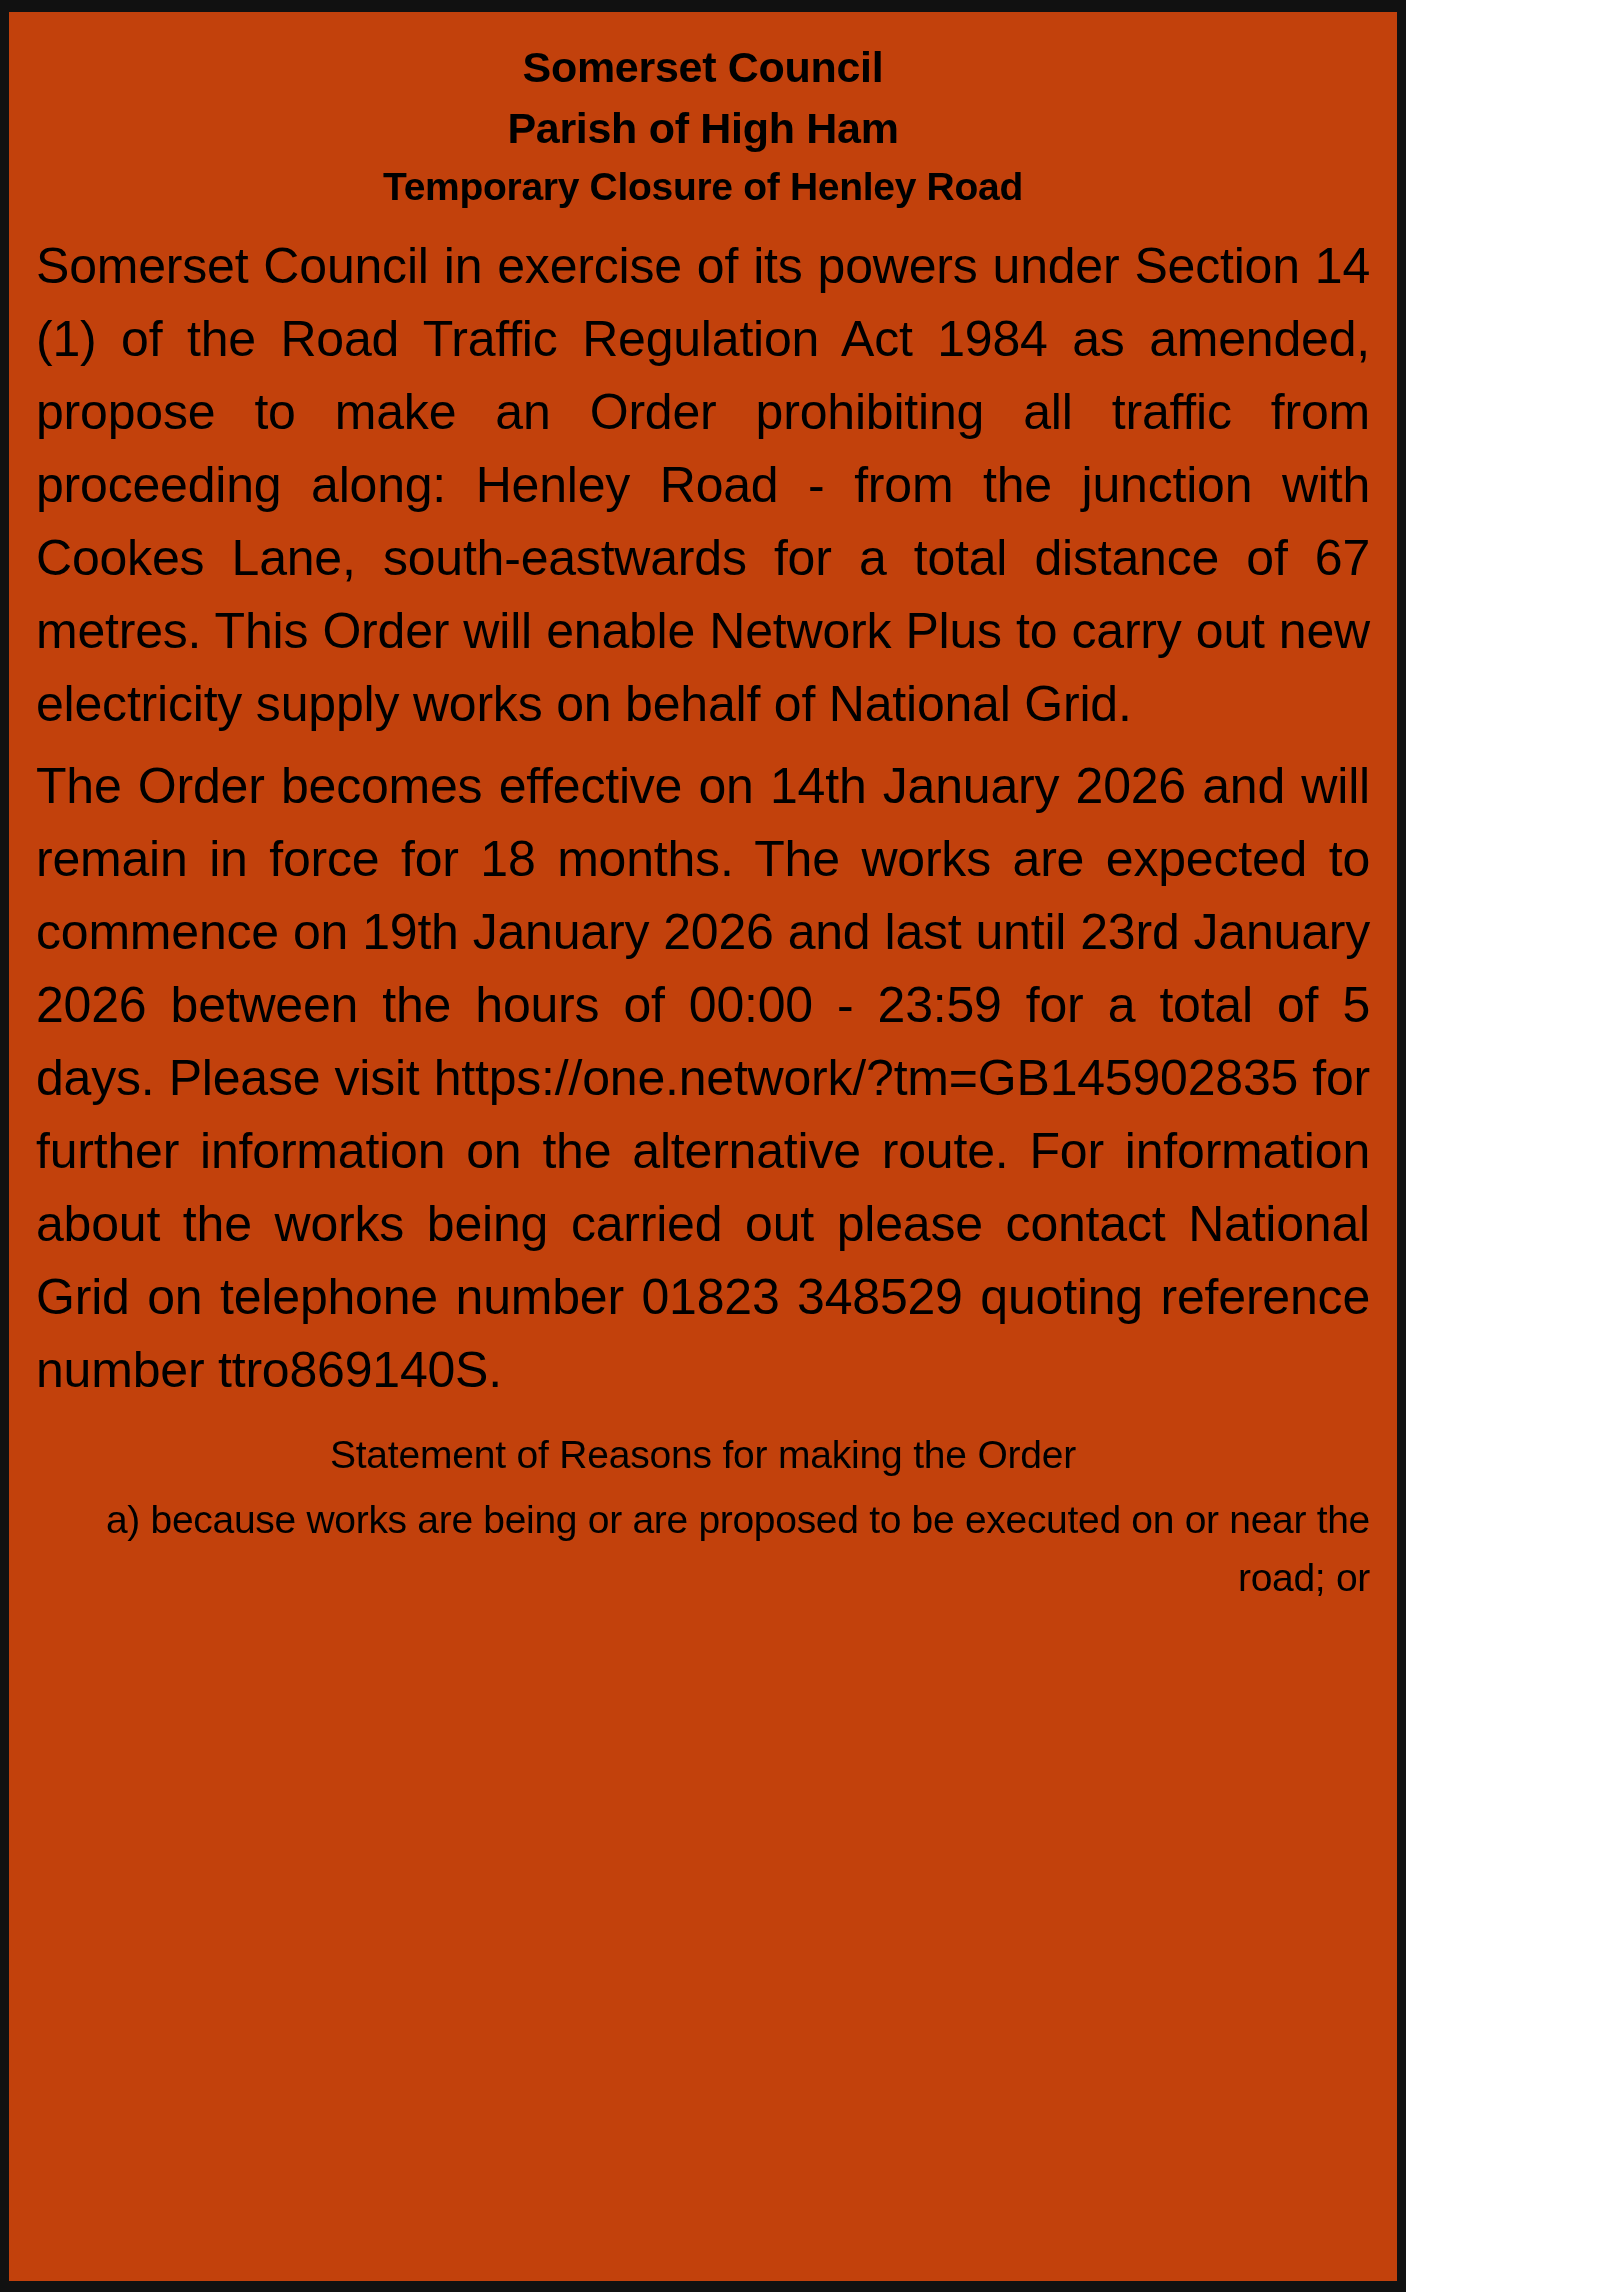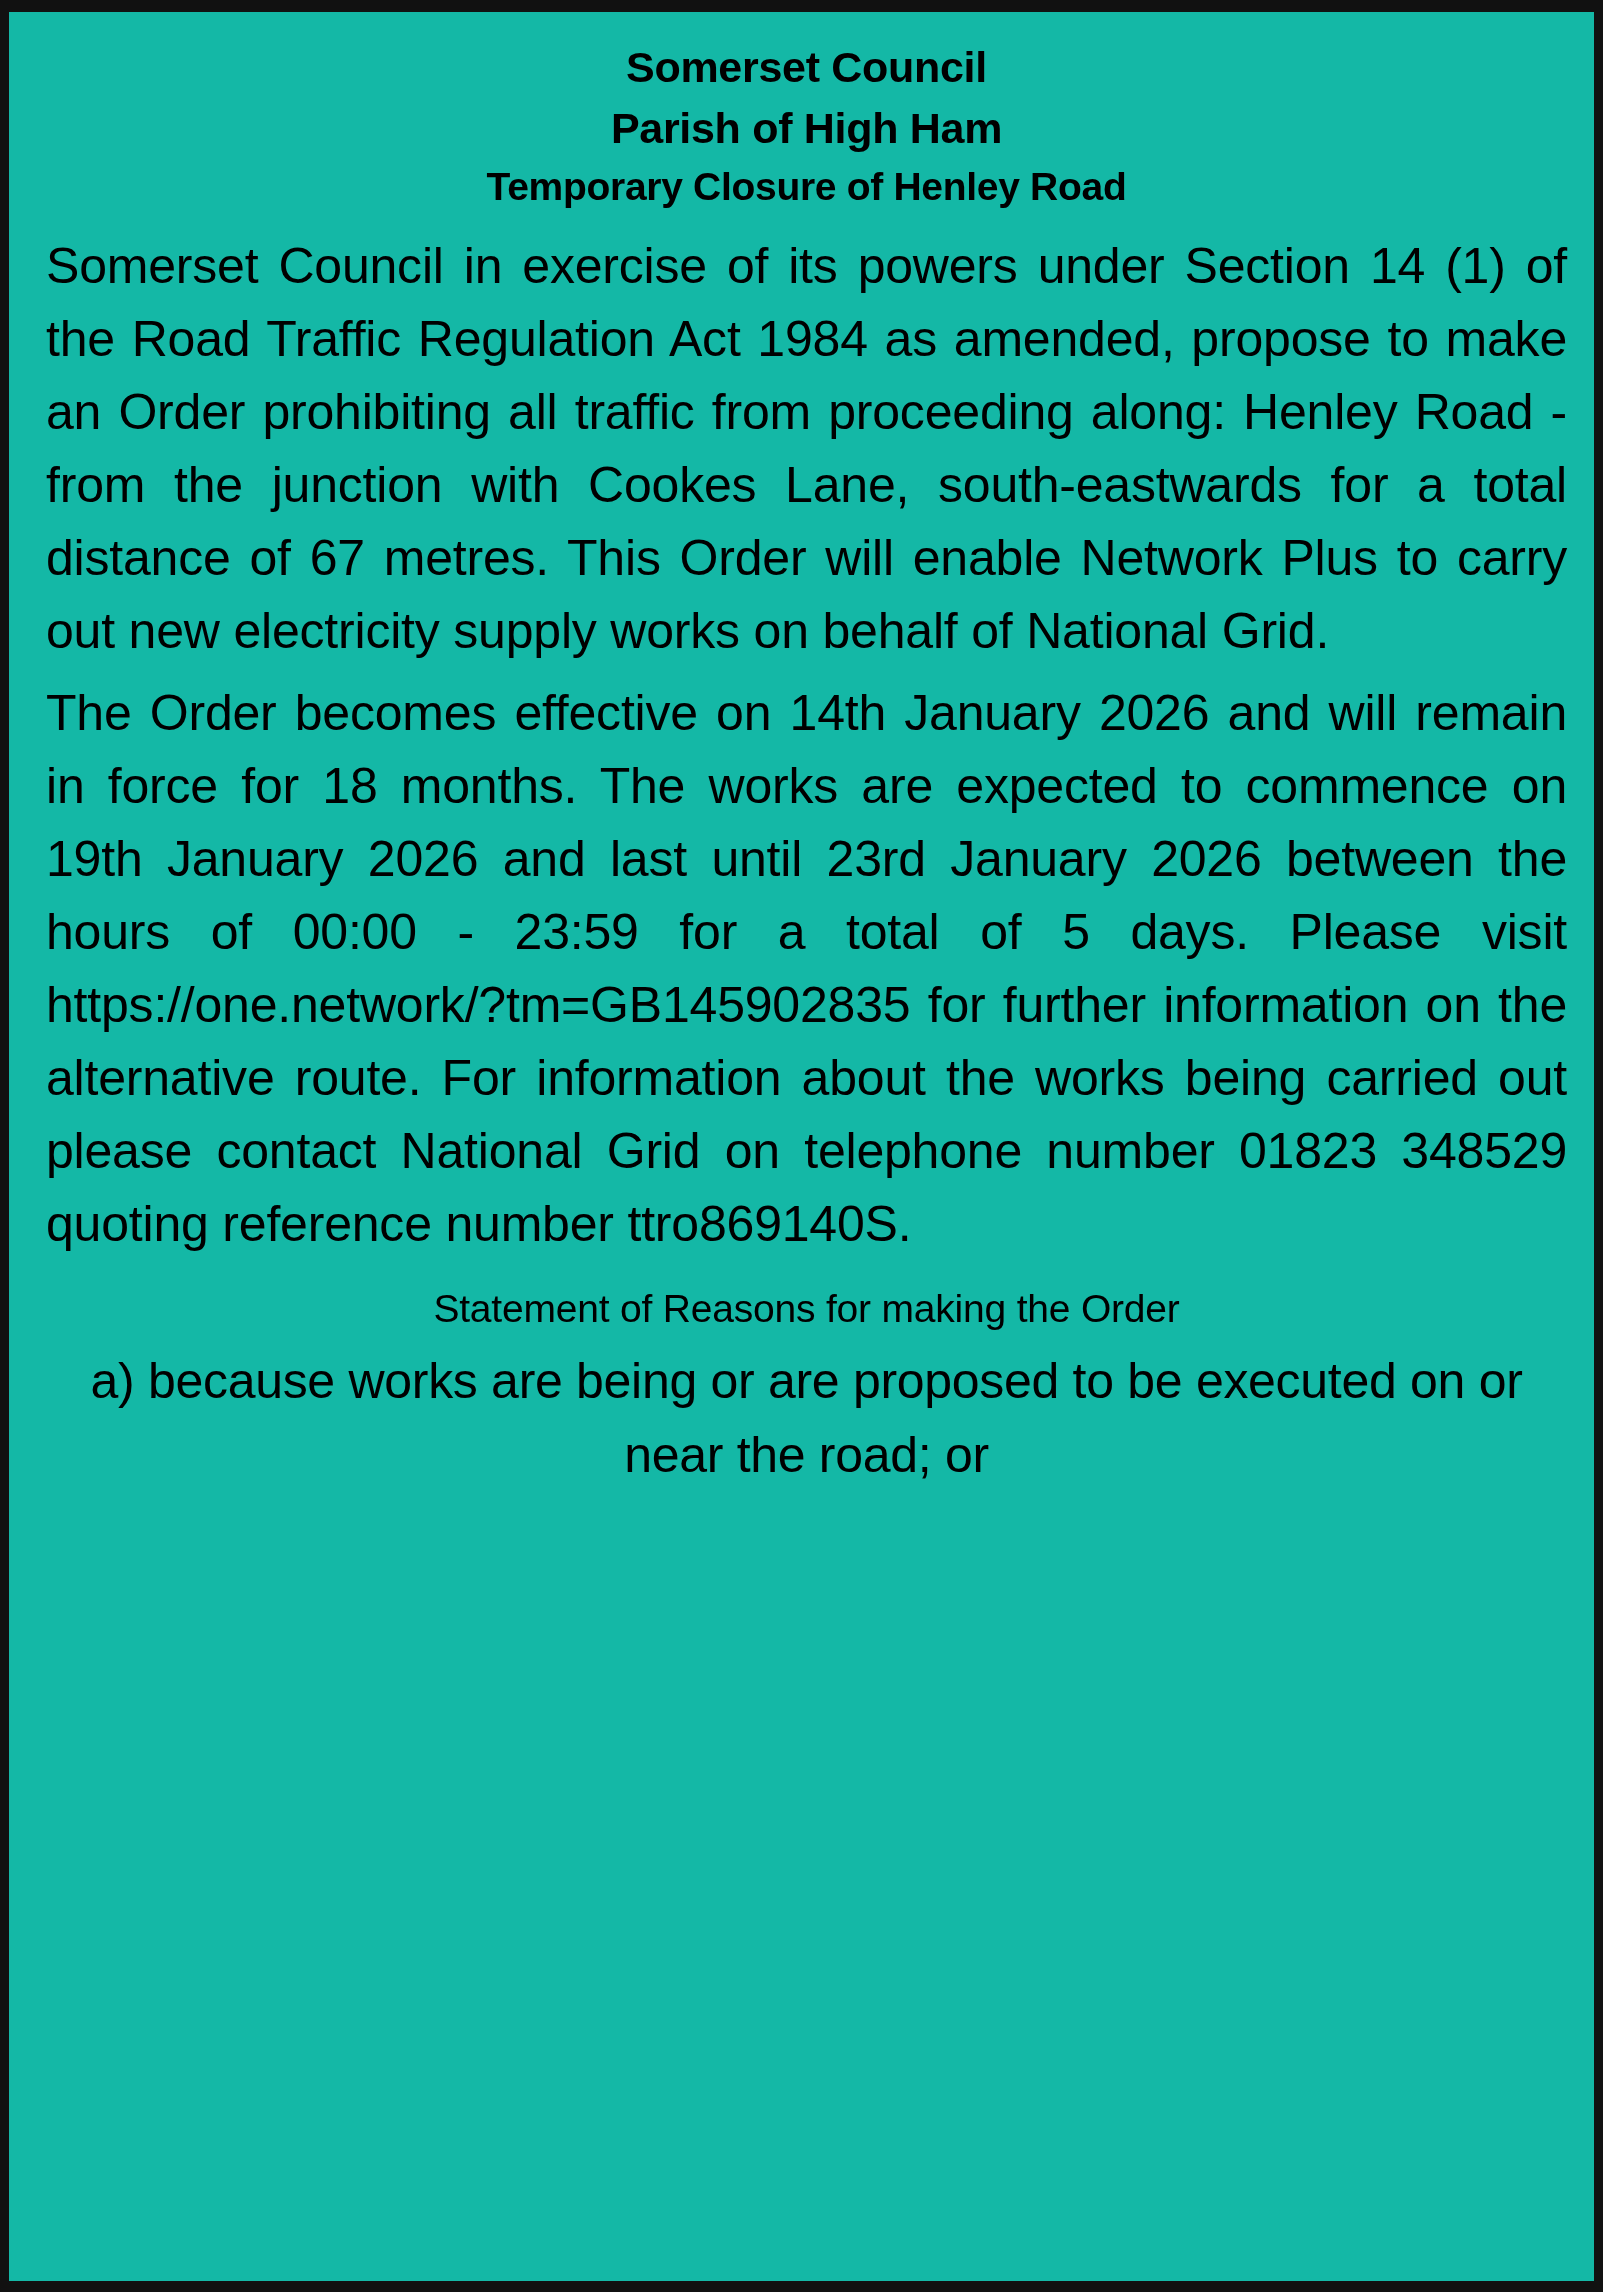--- a/index.html
+++ b/index.html
@@ -9,28 +9,28 @@
   }
   body {
     width: 1617px;
     height: 2293px;
     font-family: "Liberation Sans", sans-serif;
     color: #000000;
     overflow: hidden;
   }
   .notice {
     box-sizing: border-box;
-    width: 1603px;
+    width: 1406px;
     height: 2293px;
-    background: #14b8a6;
+    background: #c2410c;
     border-top: 12.5px solid #111111;
     border-bottom: 12.5px solid #111111;
     border-left: 9px solid #111111;
     border-right: 9px solid #111111;
-    padding: 25px 27px 9px 37px;
+    padding: 25px 27px 9px 27px;
   }
   .inner {
     width: 100%;
   }
   .heading {
     text-align: center;
     font-weight: bold;
     font-size: 42px;
     line-height: 1.42;
     letter-spacing: -0.3px;
@@ -60,22 +60,22 @@
   }
   .sign-line { display: block; }
   .reasons-title {
     text-align: center;
     font-size: 39px;
     line-height: 1.45;
     margin-top: 20px;
     letter-spacing: -0.2px;
   }
   .reason-line {
-    text-align: center;
-    font-size: 50px;
+    text-align: right;
+    font-size: 39px;
     line-height: 1.47;
     letter-spacing: -0.3px;
     margin-top: 3.6px;
   }
   .reason-wrap {
     margin-top: 7.2px;
   }
 </style>
 </head>
 <body>

